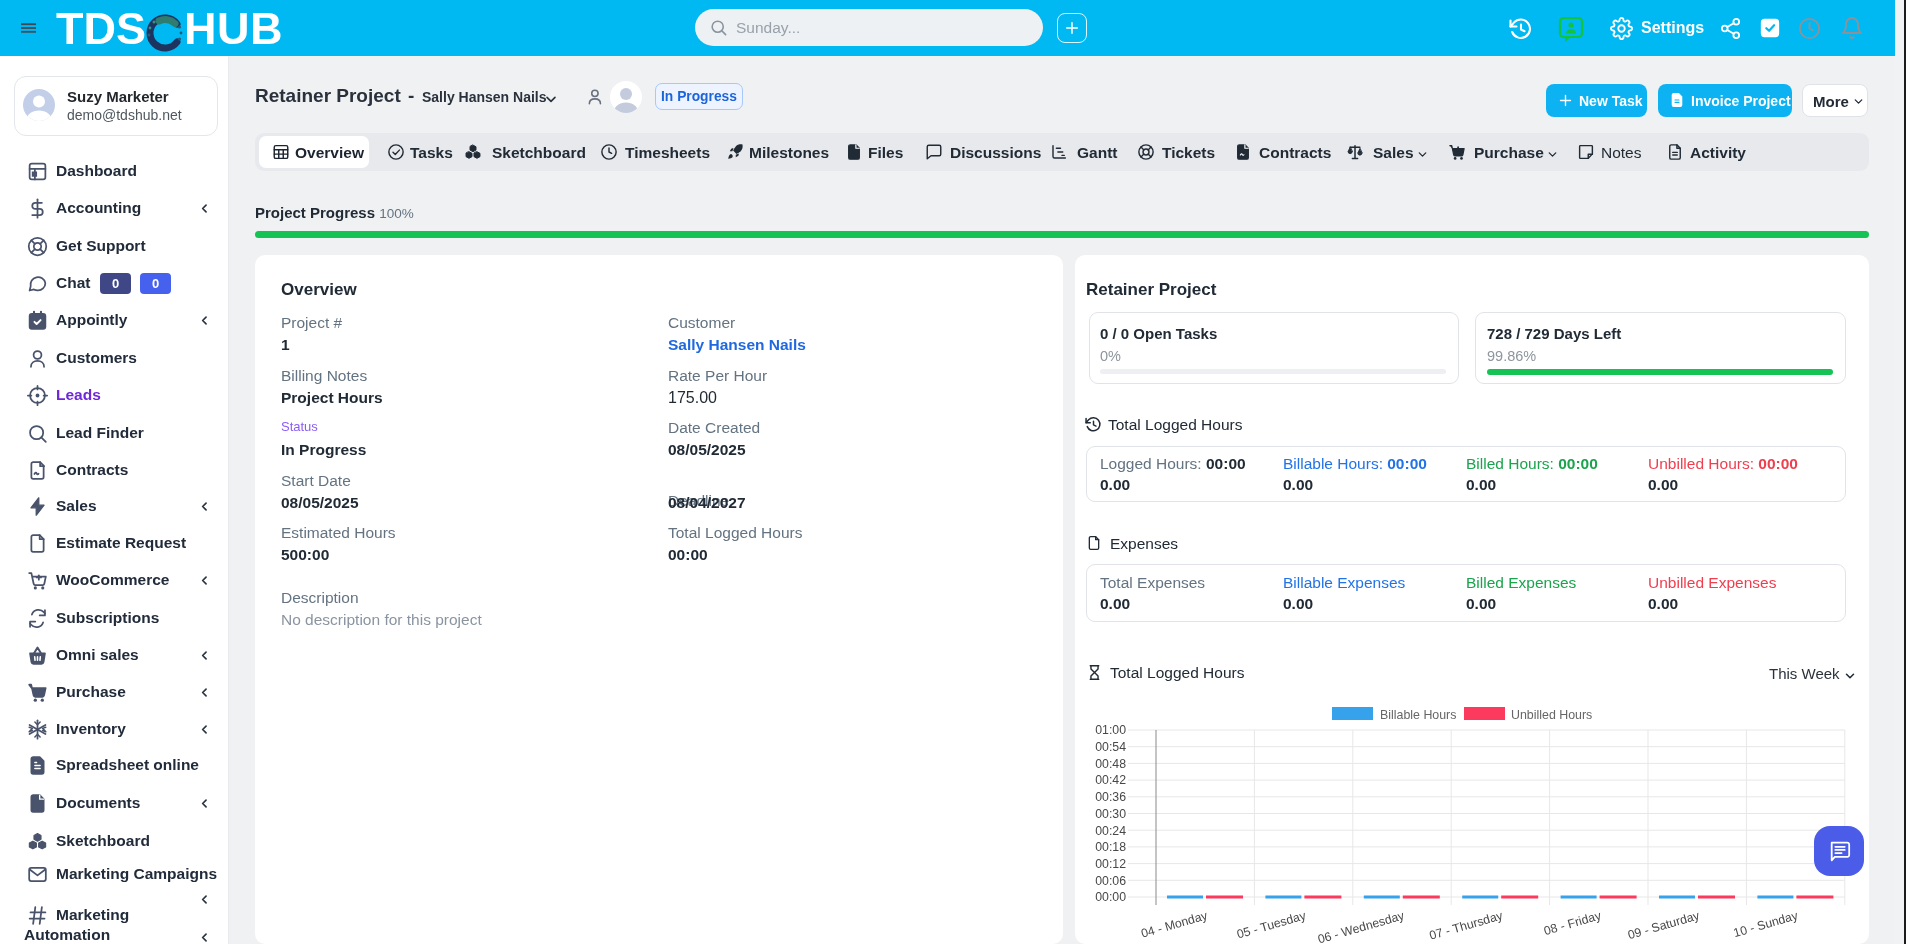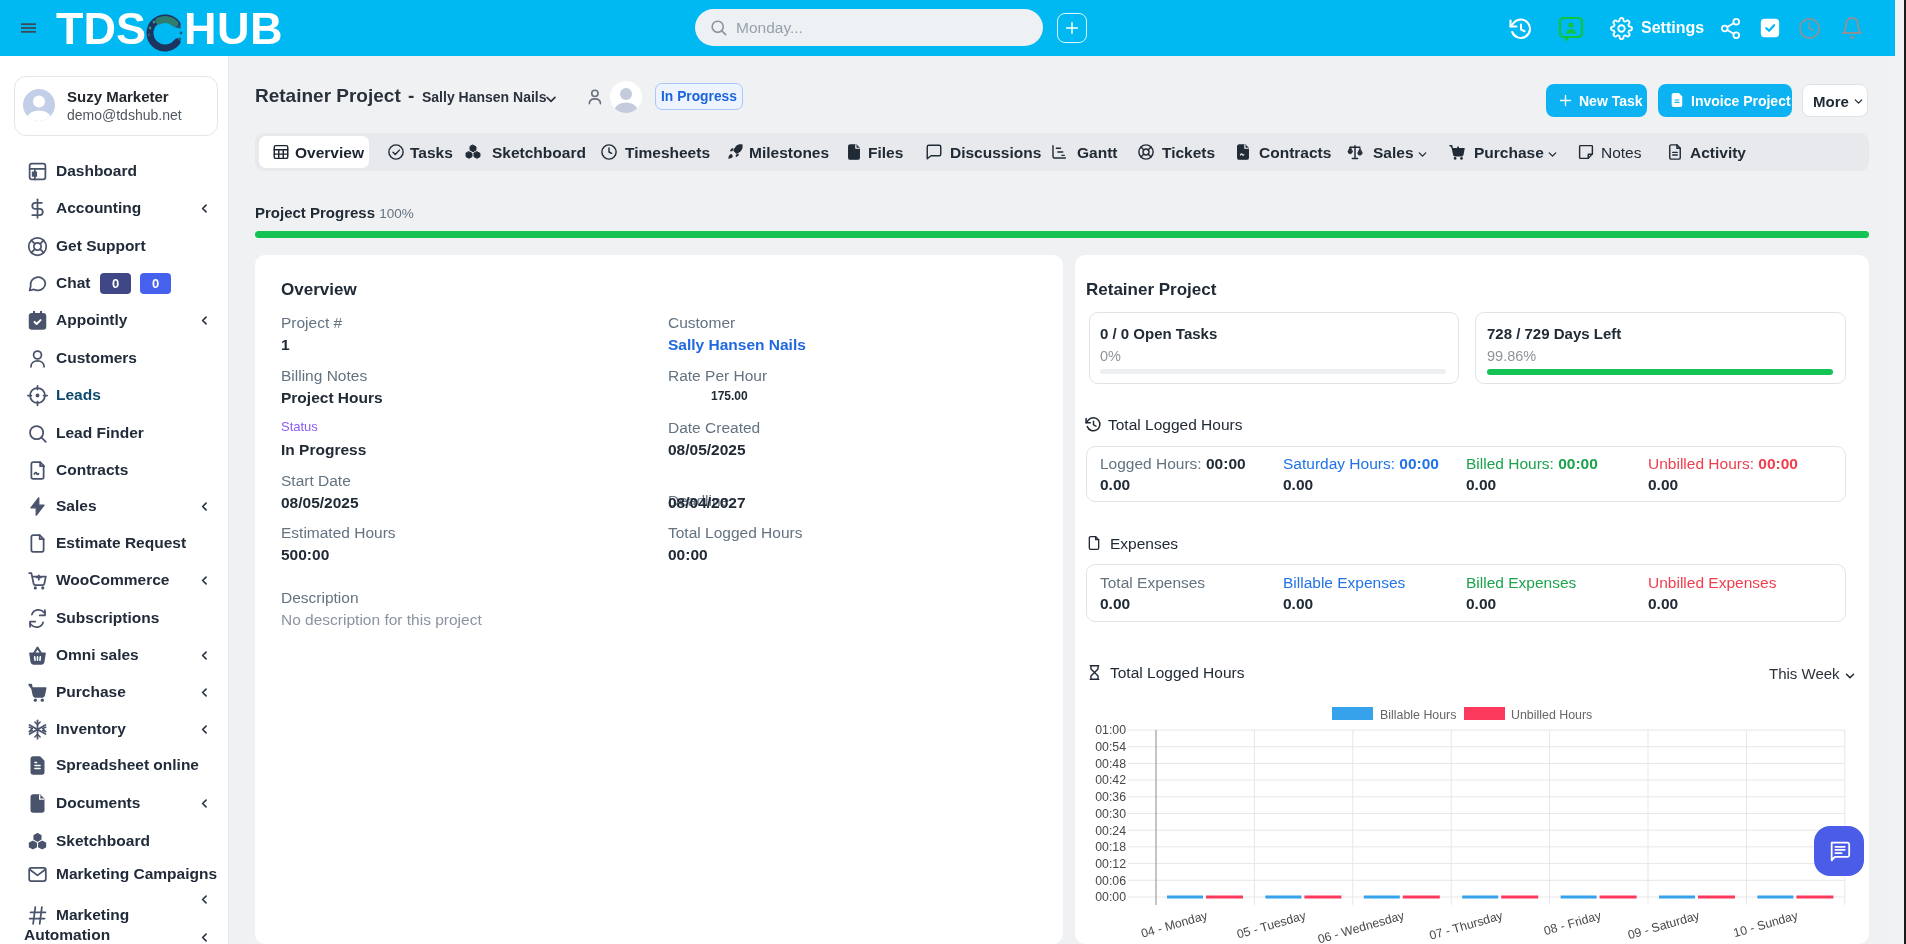--- a/index.html
+++ b/index.html
@@ -32,21 +32,21 @@
     <circle cx="8" cy="8" r="1.5" fill="#3a8f7d"></circle>
     <circle cx="4" cy="14" r="1.4" fill="#3a8f7d"></circle>
     <circle cx="3" cy="21" r="1.4" fill="#2c5a7a"></circle>
 </svg>
 
 <div class="abs" style="left:695px;top:9px;width:348px;height:37px;background:#edf1f4;border-radius:19px;"></div>
 <svg class="abs ic" style="left:709px;top:18px;color:#8a939e;" width="19" height="19" viewBox="0 0 24 24">
     <circle cx="11" cy="11" r="7"></circle>
     <line x1="21" y1="21" x2="16.6" y2="16.6"></line>
   </svg>
-<div class="abs" style="left:736px;top:19px;font-size:15.5px;color:#98a1ab;">Monday...</div>
+<div class="abs" style="left:736px;top:19px;font-size:15.5px;color:#98a1ab;">Sunday...</div>
 <div class="abs" style="left:1057px;top:13px;width:30px;height:30px;border:1.6px solid rgba(255,255,255,.85);border-radius:8px;"></div>
 <svg class="abs ic" style="left:1064px;top:20px;color:#fff;stroke-width:2.2;" width="16" height="16" viewBox="0 0 24 24">
     <line x1="12" y1="4" x2="12" y2="20"></line>
     <line x1="4" y1="12" x2="20" y2="12"></line>
   </svg>
 
 <svg class="abs" style="left:1509px;top:17px;" width="24" height="24" viewBox="0 0 24 24" fill="none" stroke="#fff" stroke-width="2.1" stroke-linecap="round" stroke-linejoin="round">
     <polyline points="1.5 3.5 1.5 9.5 7.5 9.5"></polyline>
     <path d="M3.2 15a9.2 9.2 0 1 0 1.9-9.6L1.5 9.5"></path>
     <polyline points="12 7.5 12 12.5 15.5 14.2"></polyline>
@@ -138,21 +138,21 @@
   </svg>
 <div class="abs" style="left:56px;top:349px;font-size:15.5px;font-weight:700;color:#212b3a;">Customers</div>
 <svg class="abs ic" style="left:27px;top:385px;color:#49536b;" width="21" height="21" viewBox="0 0 24 24">
     <circle cx="12" cy="12" r="8.5"></circle>
     <circle cx="12" cy="12" r="2.2" fill="currentColor" stroke="none"></circle>
     <line x1="12" y1="1" x2="12" y2="5"></line>
     <line x1="12" y1="19" x2="12" y2="23"></line>
     <line x1="1" y1="12" x2="5" y2="12"></line>
     <line x1="19" y1="12" x2="23" y2="12"></line>
   </svg>
-<div class="abs" style="left:56px;top:386px;font-size:15.5px;font-weight:700;color:#0c4a6e;">Leads</div>
+<div class="abs" style="left:56px;top:386px;font-size:15.5px;font-weight:700;color:#6d28d9;">Leads</div>
 <svg class="abs ic" style="left:27px;top:423px;color:#49536b;" width="21" height="21" viewBox="0 0 24 24">
     <circle cx="11" cy="11" r="7.5"></circle>
     <line x1="21.5" y1="21.5" x2="16.3" y2="16.3"></line>
   </svg>
 <div class="abs" style="left:56px;top:424px;font-size:15.5px;font-weight:700;color:#212b3a;">Lead Finder</div>
 <svg class="abs ic" style="left:27px;top:460px;color:#49536b;" width="21" height="21" viewBox="0 0 24 24">
     <path d="M15 2.5H7a2 2 0 0 0-2 2v15a2 2 0 0 0 2 2h10a2 2 0 0 0 2-2V6.5z"></path>
     <path d="M15 2.5V7h4.5"></path>
     <path d="M8.5 16c1-1.8 2-2 2.7-.5.5 1.2 1.3 1.2 2 .2"></path>
   </svg>
@@ -398,21 +398,21 @@
 
 <div class="abs" style="left:255px;top:255px;width:808px;height:689px;background:#fff;border-radius:10px;"></div>
 <div class="abs" style="left:281px;top:280px;font-size:17px;font-weight:700;color:#212b36;">Overview</div>
 <div class="abs" style="left:281px;top:314px;font-size:15.5px;color:#637381;">Project #</div>
 <div class="abs" style="left:281px;top:336px;font-size:15.5px;font-weight:700;color:#212b36;">1</div>
 <div class="abs" style="left:668px;top:314px;font-size:15.5px;color:#637381;">Customer</div>
 <div class="abs" style="left:668px;top:336px;font-size:15.5px;font-weight:700;color:#212b36;"><span style="color:#2068e0;">Sally Hansen Nails</span></div>
 <div class="abs" style="left:281px;top:366.5px;font-size:15.5px;color:#637381;">Billing Notes</div>
 <div class="abs" style="left:281px;top:388.5px;font-size:15.5px;font-weight:700;color:#212b36;">Project Hours</div>
 <div class="abs" style="left:668px;top:366.5px;font-size:15.5px;color:#637381;">Rate Per Hour</div>
-<div class="abs" style="left:668px;top:388.5px;font-size:12px;font-weight:700;color:#212b36;margin-left:43px;">175.00</div>
+<div class="abs" style="left:668px;top:388.5px;font-size:16px;font-weight:400;color:#212b36;">175.00</div>
 <div class="abs" style="left:281px;top:419.0px;font-size:13px;color:#8b5cf6;">Status</div>
 <div class="abs" style="left:281px;top:441.0px;font-size:15.5px;font-weight:700;color:#212b36;">In Progress</div>
 <div class="abs" style="left:668px;top:419.0px;font-size:15.5px;color:#637381;">Date Created</div>
 <div class="abs" style="left:668px;top:441.0px;font-size:15.5px;font-weight:700;color:#212b36;">08/05/2025</div>
 <div class="abs" style="left:281px;top:471.5px;font-size:15.5px;color:#637381;">Start Date</div>
 <div class="abs" style="left:281px;top:493.5px;font-size:15.5px;font-weight:700;color:#212b36;">08/05/2025</div>
 <div class="abs" style="left:668px;top:471.5px;font-size:15.5px;color:#637381;margin-top:20px;">Deadline</div>
 <div class="abs" style="left:668px;top:493.5px;font-size:15.5px;font-weight:700;color:#212b36;">08/04/2027</div>
 <div class="abs" style="left:281px;top:524.0px;font-size:15.5px;color:#637381;">Estimated Hours</div>
 <div class="abs" style="left:281px;top:546.0px;font-size:15.5px;font-weight:700;color:#212b36;">500:00</div>
@@ -434,21 +434,21 @@
 
 <svg class="abs" style="left:1085px;top:416px;" width="17" height="17" viewBox="0 0 24 24" fill="none" stroke="#212b36" stroke-width="2.1" stroke-linecap="round" stroke-linejoin="round">
     <polyline points="1.5 3.5 1.5 9.5 7.5 9.5"></polyline>
     <path d="M3.2 15a9.2 9.2 0 1 0 1.9-9.6L1.5 9.5"></path>
     <polyline points="12 7.5 12 12.5 15.5 14.2"></polyline>
   </svg>
 <div class="abs" style="left:1108px;top:416px;font-size:15.5px;font-weight:500;color:#212b36;">Total Logged Hours</div>
 <div class="abs" style="left:1086px;top:446px;width:760px;height:56px;border:1px solid #e0e4e8;border-radius:9px;"></div>
 <div class="abs" style="left:1100px;top:455px;font-size:15.5px;"><span style="color:#637381;">Logged Hours: </span><span style="font-weight:700;color:#212b36;">00:00</span></div>
 <div class="abs" style="left:1100px;top:476px;font-size:15.5px;font-weight:700;color:#212b36;">0.00</div>
-<div class="abs" style="left:1283px;top:455px;font-size:15.5px;"><span style="color:#2273e8;">Saturday Hours: </span><span style="font-weight:700;color:#2273e8;">00:00</span></div>
+<div class="abs" style="left:1283px;top:455px;font-size:15.5px;"><span style="color:#2273e8;">Billable Hours: </span><span style="font-weight:700;color:#2273e8;">00:00</span></div>
 <div class="abs" style="left:1283px;top:476px;font-size:15.5px;font-weight:700;color:#212b36;">0.00</div>
 <div class="abs" style="left:1466px;top:455px;font-size:15.5px;"><span style="color:#1ba34d;">Billed Hours: </span><span style="font-weight:700;color:#1ba34d;">00:00</span></div>
 <div class="abs" style="left:1466px;top:476px;font-size:15.5px;font-weight:700;color:#212b36;">0.00</div>
 <div class="abs" style="left:1648px;top:455px;font-size:15.5px;"><span style="color:#ef3e4e;">Unbilled Hours: </span><span style="font-weight:700;color:#ef3e4e;">00:00</span></div>
 <div class="abs" style="left:1648px;top:476px;font-size:15.5px;font-weight:700;color:#212b36;">0.00</div>
 
 <svg class="abs ic" style="left:1086px;top:535px;color:#212b36;stroke-width:2;" width="16" height="16" viewBox="0 0 24 24">
     <path d="M14.5 2.5H7a2 2 0 0 0-2 2v15a2 2 0 0 0 2 2h10a2 2 0 0 0 2-2V7z"></path>
     <path d="M14.5 2.5V7H19"></path>
   </svg>

